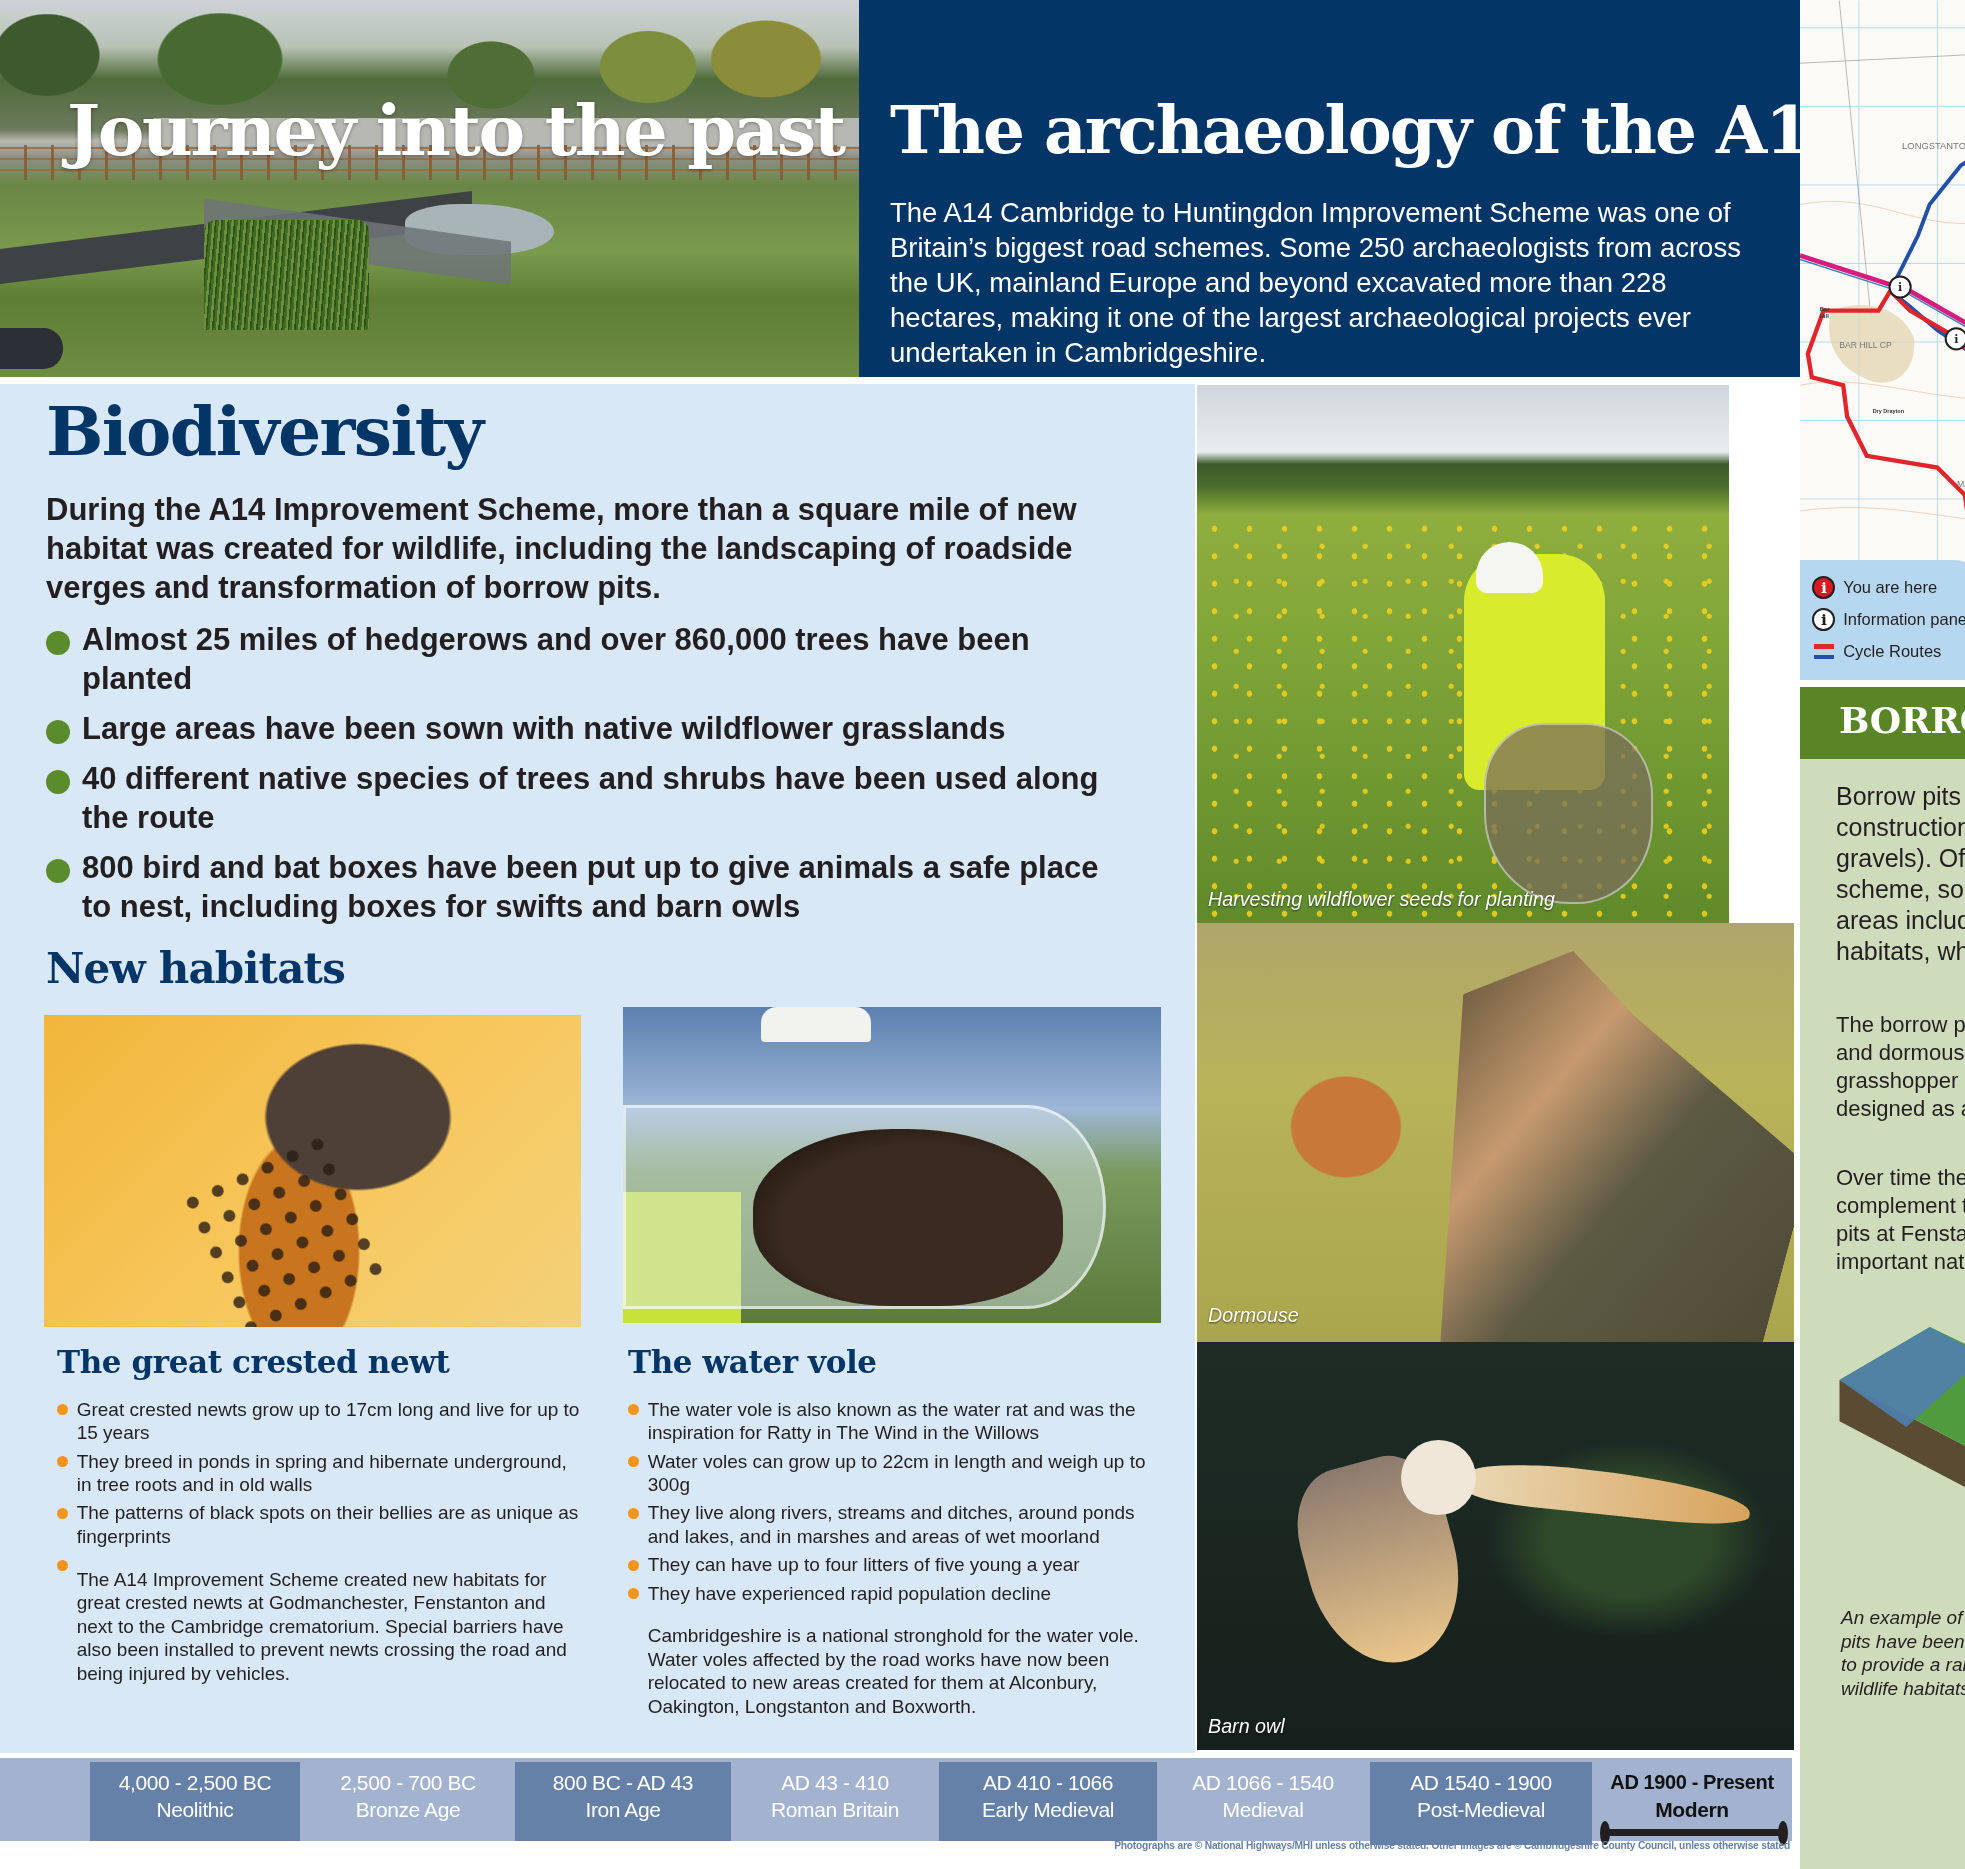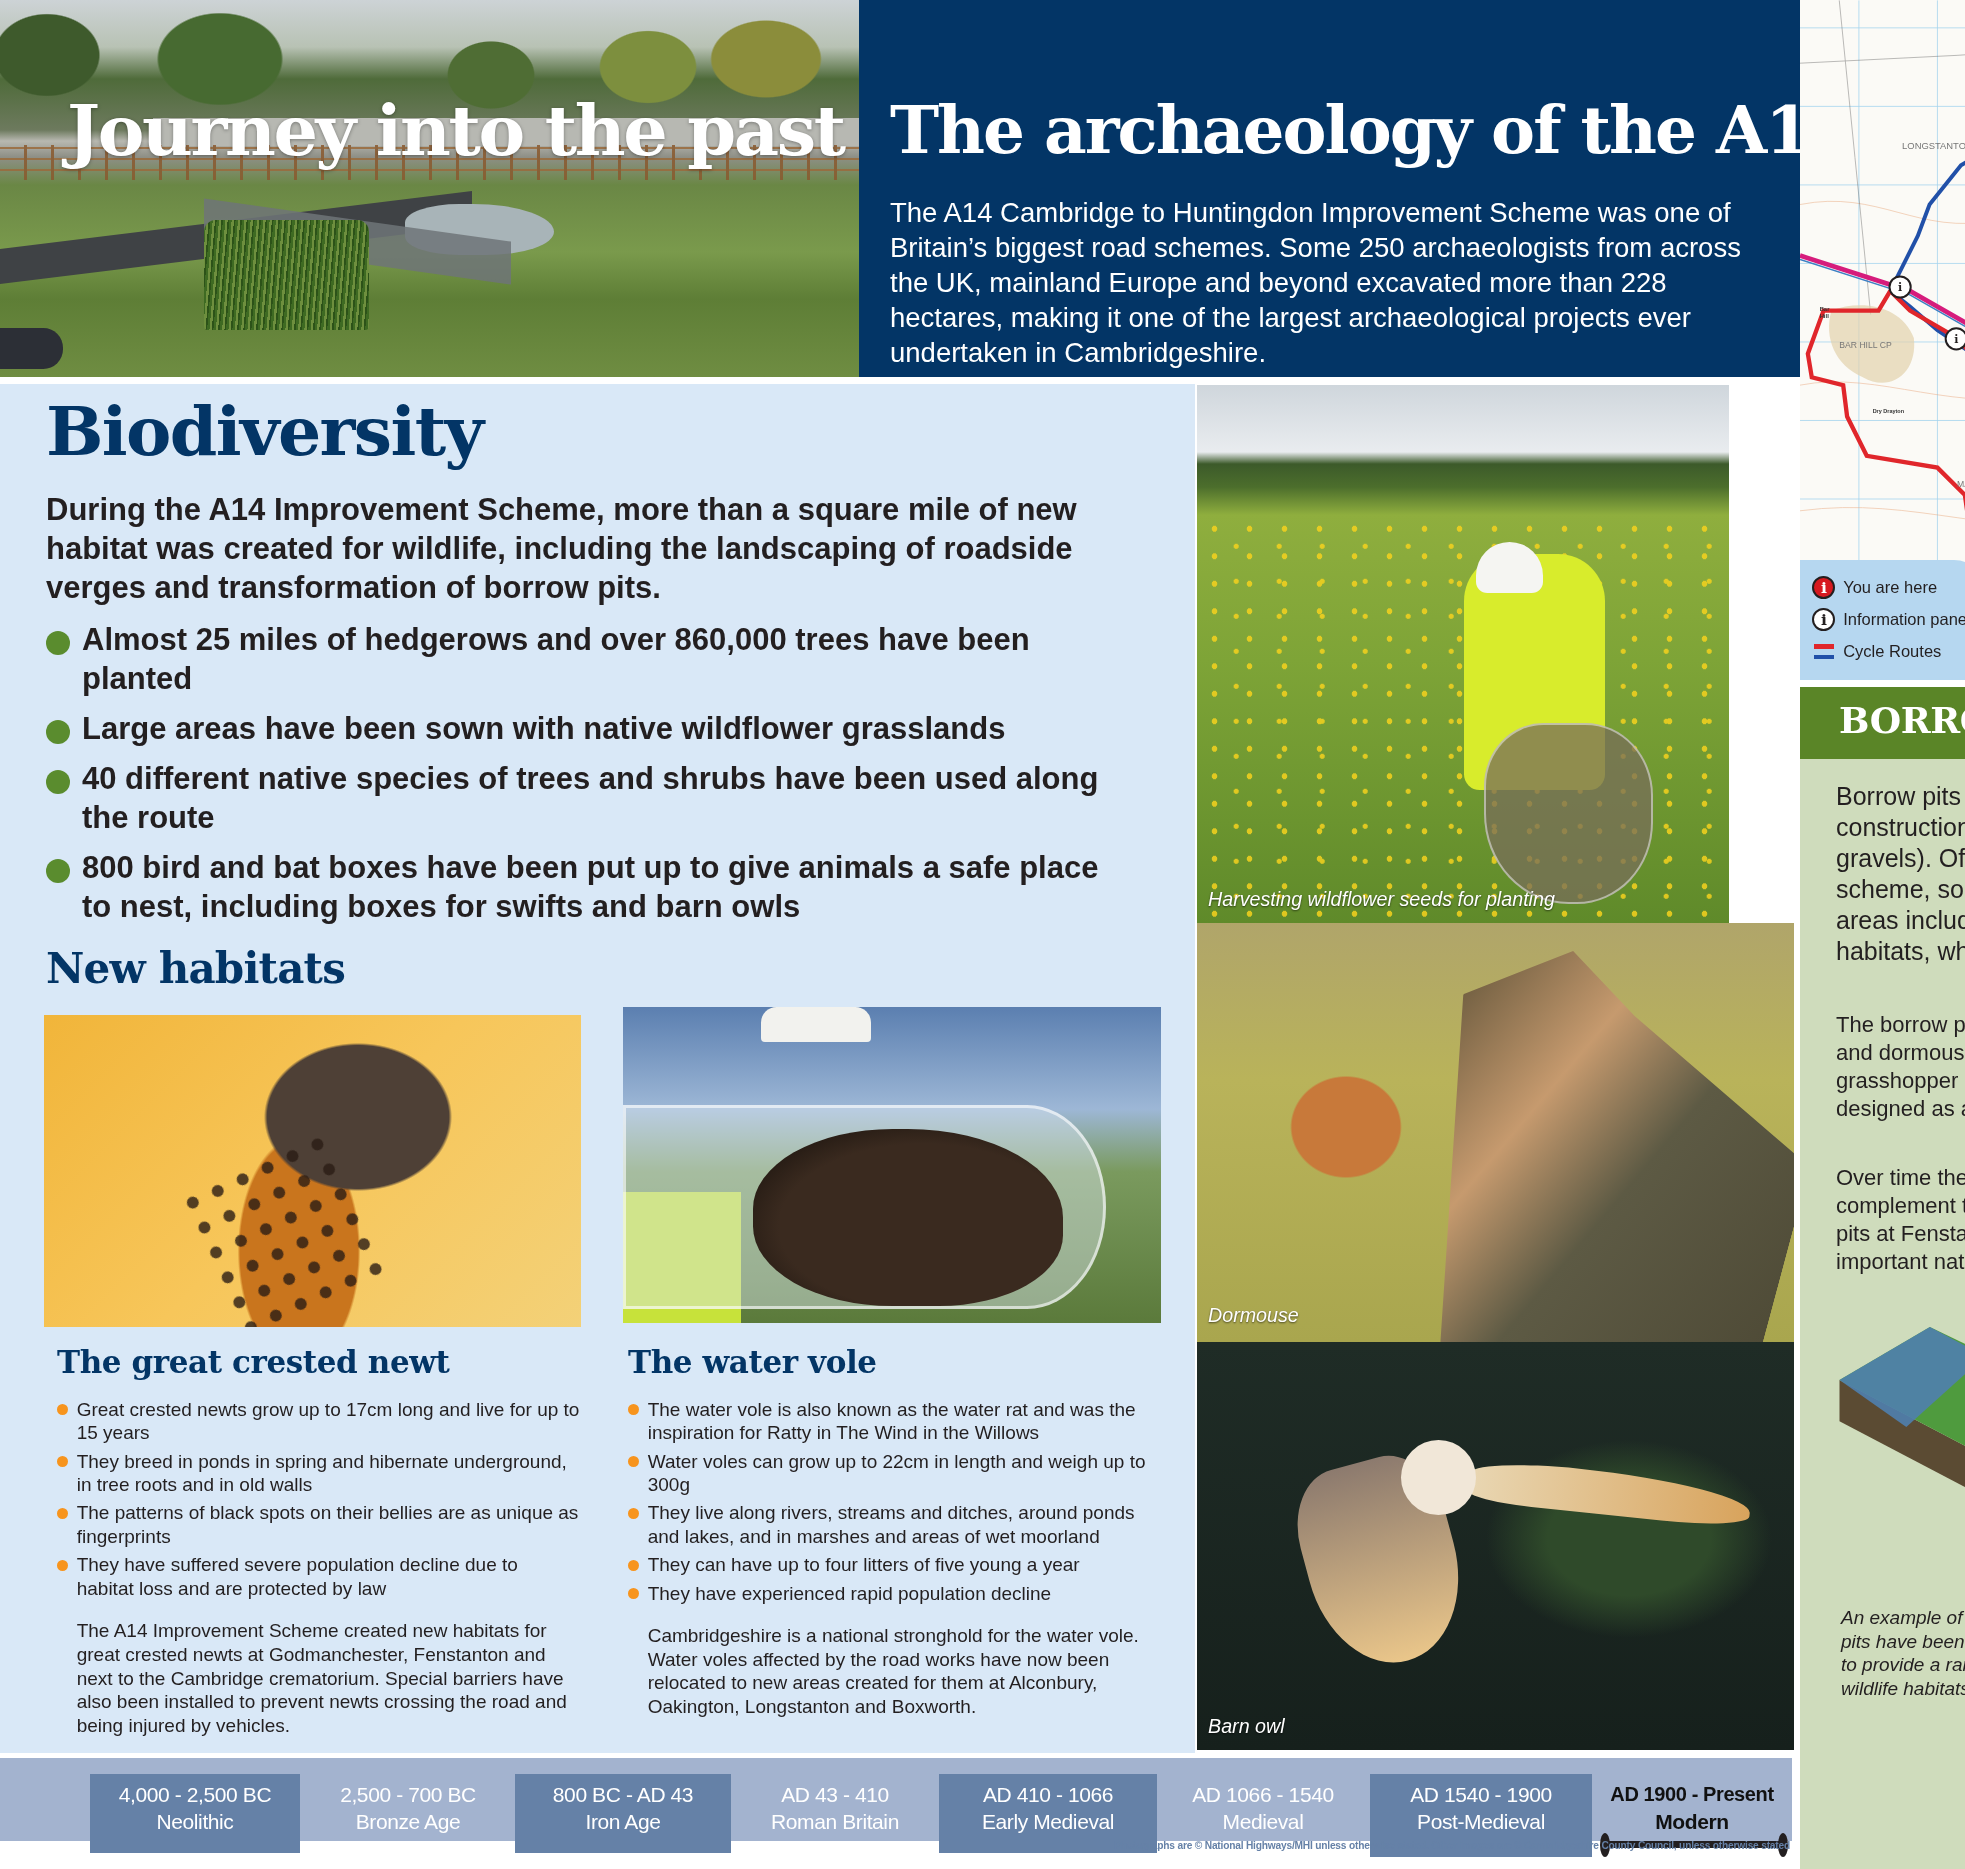--- a/index.html
+++ b/index.html
@@ -111,21 +111,21 @@
   #borrow-title { position: absolute; left: 39px; top: 11.8px; font-family: "DejaVu Serif", serif; font-weight: bold; font-size: 36px; line-height: 1.2; color: #ffffff; white-space: nowrap; letter-spacing: -0.4px; }
   #borrow-panel { left: 1800px; top: 759px; width: 834px; height: 1111px; background: #cfdcbc; }
   #borrow-intro { position: absolute; left: 36px; top: 21.6px; width: 766px; font-size: 25px; line-height: 31px; color: #231f20; }
   #borrow-p2 { position: absolute; left: 36px; top: 252px; width: 766px; font-size: 22px; line-height: 28px; color: #231f20; }
   #borrow-p3 { position: absolute; left: 36px; top: 405px; width: 766px; font-size: 22px; line-height: 28px; color: #231f20; }
   #diagram { position: absolute; left: 0; top: 562px; width: 834px; height: 452px; }
   #diagram-caption { position: absolute; left: 41px; top: 1042px; width: 236px; font-style: italic; font-size: 19px; line-height: 23.6px; color: #231f20; }
 
   
   #timeline { left: 0; top: 1758px; width: 1792px; height: 83px; background: #a3b3cf; }
-  .period { position: absolute; top: 16px; height: 79px; color: #ffffff; text-align: center; }
+  .period { position: absolute; top: 4px; height: 79px; color: #ffffff; text-align: center; }
   .period .range { font-size: 21px; line-height: 23.6px; margin-top: 8.6px; letter-spacing: -0.4px; }
   .period .name { font-size: 21px; line-height: 23.6px; margin-top: 3.9px; letter-spacing: -0.4px; }
   .period.dark { background: #6581a7; }
   .period.current { color: #111111; font-weight: bold; }
   .period.current .range { font-size: 20px; }
   .now-bar { position: absolute; left: 11.8px; right: 7.9px; bottom: 8.6px; height: 7px; background: #231f20; }
   .now-bar::before, .now-bar::after { content: ""; position: absolute; top: -8.6px; width: 10.2px; height: 24.4px; border-radius: 50%; background: #231f20; }
   .now-bar::before { left: -3.9px; } .now-bar::after { right: -3.9px; }
   #footer-credit { left: 393px; top: 1840px; width: 1397px; text-align: right; font-size: 10.2px; color: #6581a7; font-weight: bold; letter-spacing: -0.2px; }
   #footer-strip { left: 0; top: 1840px; width: 1800px; height: 29px; background: #d9e8f7; z-index: -1; }
@@ -171,21 +171,21 @@
     <div class="tube"></div>
     <div class="vole"></div>
   </div>
 
   <div id="newt-section" class="species">
     <h3>The great crested newt</h3>
     <ul>
       <li><span class="dot"></span><span>Great crested newts grow up to 17cm long and live for up to 15 years</span></li>
       <li><span class="dot"></span><span>They breed in ponds in spring and hibernate underground, in tree roots and in old walls</span></li>
       <li><span class="dot"></span><span>The patterns of black spots on their bellies are as unique as fingerprints</span></li>
-      <li><span class="dot"></span><span>They have suffered severe population decline due to habitat loss and are protected by law</span></li>
+      <li><span class="dot"></span></li>
     </ul>
     <p>The A14 Improvement Scheme created new habitats for great crested newts at Godmanchester, Fenstanton and next to the Cambridge crematorium. Special barriers have also been installed to prevent newts crossing the road and being injured by vehicles.</p>
   </div>
 
   <div id="vole-section" class="species">
     <h3>The water vole</h3>
     <ul>
       <li><span class="dot"></span><span>The water vole is also known as the water rat and was the inspiration for Ratty in The Wind in the Willows</span></li>
       <li><span class="dot"></span><span>Water voles can grow up to 22cm in length and weigh up to 300g</span></li>
       <li><span class="dot"></span><span>They live along rivers, streams and ditches, around ponds and lakes, and in marshes and areas of wet moorland</span></li>

